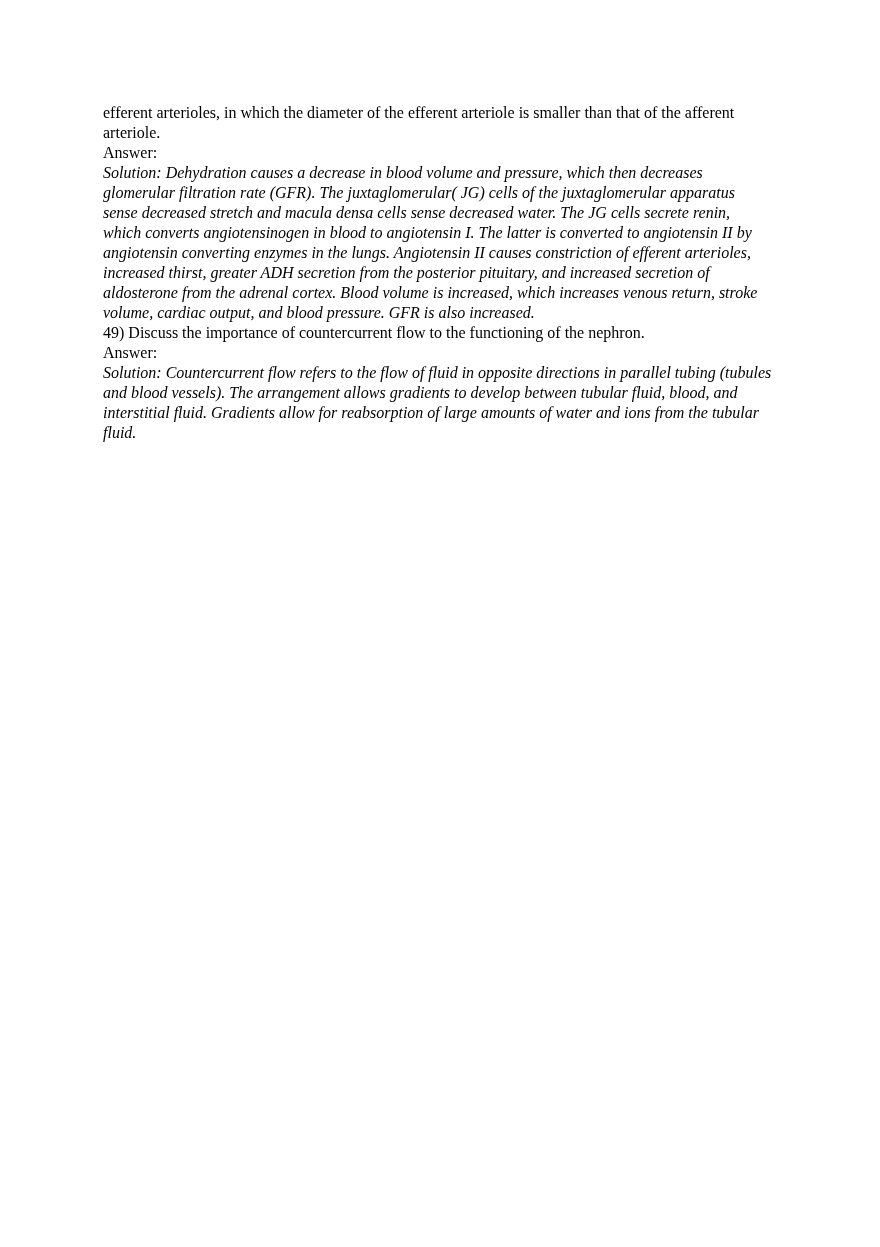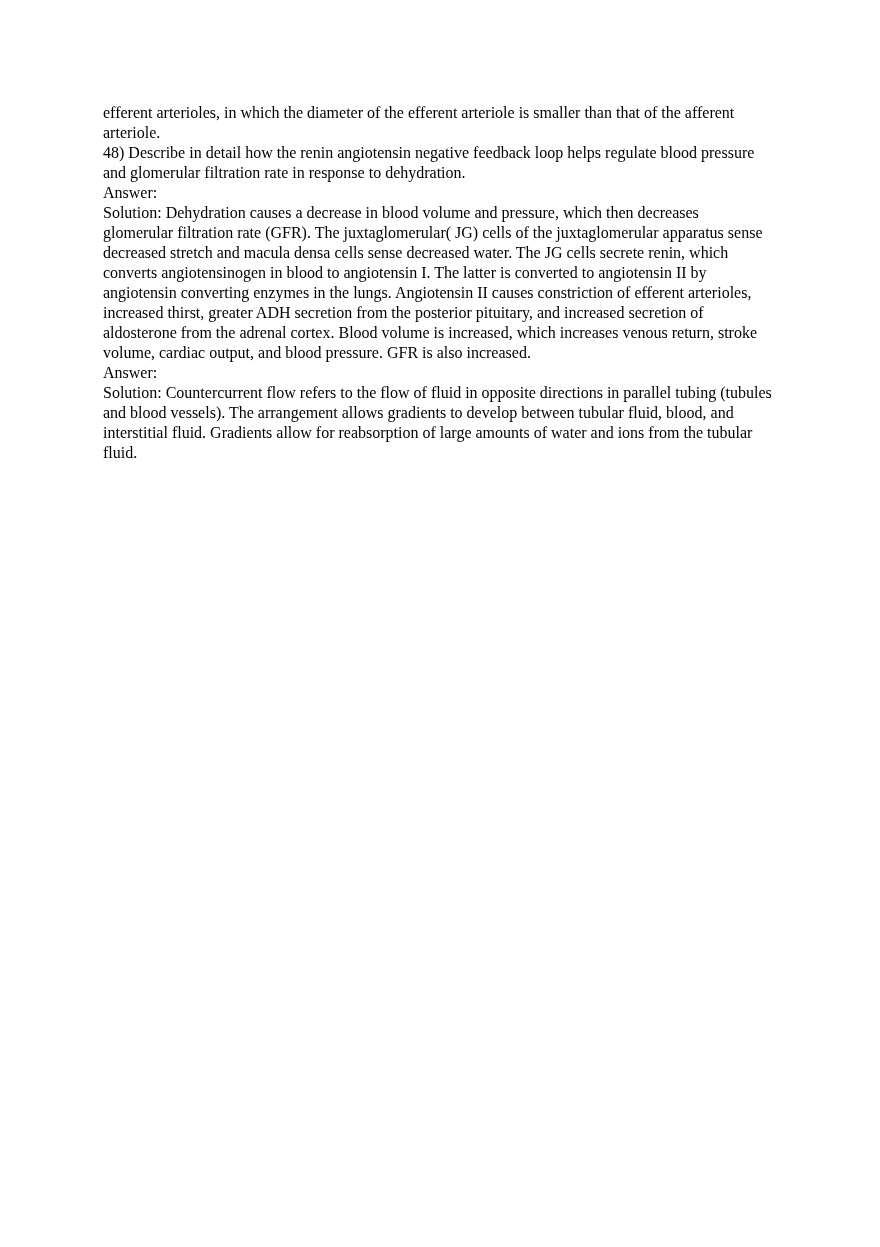--- a/index.html
+++ b/index.html
@@ -22,36 +22,36 @@
     background: #ffffff;
   }
   .doc p {
     margin: 0;
     font-size: 16px;
     line-height: 20px;
     text-align: left;
   }
   .gap-section { margin-top: 40px; }   
   .gap-answer  { margin-top: 20px; }   
-  .gap-solution{ margin-top: 44px; }   
+  .gap-solution{ margin-top: 44px; font-style: italic; }   
 </style>
 </head>
 <body>
 
 <div class="page">
   <div class="doc">
 
     <p>efferent arterioles, in which the diameter of the efferent arteriole is smaller than that of the afferent arteriole.</p>
 
-    <p class="gap-section">48) Describe in detail how the renin angiotensin negative feedback loop helps regulate blood pressure and glomerular filtration rate in response to dehydration.</p>
 
     <p class="gap-answer">Answer:</p>
 
     <p class="gap-solution">Solution: Dehydration causes a decrease in blood volume and pressure, which then decreases glomerular filtration rate (GFR). The juxtaglomerular( JG) cells of the juxtaglomerular apparatus sense decreased stretch and macula densa cells sense decreased water. The JG cells secrete renin, which converts angiotensinogen in blood to angiotensin I. The latter is converted to angiotensin II by angiotensin converting enzymes in the lungs. Angiotensin II causes constriction of efferent arterioles, increased thirst, greater ADH secretion from the posterior pituitary, and increased secretion of aldosterone from the adrenal cortex. Blood volume is increased, which increases venous return, stroke volume, cardiac output, and blood pressure. GFR is also increased.</p>
 
+    <p class="gap-section">49) Discuss the importance of countercurrent flow to the functioning of the nephron.</p>
 
     <p class="gap-answer">Answer:</p>
 
     <p class="gap-solution">Solution: Countercurrent flow refers to the flow of fluid in opposite directions in parallel tubing (tubules and blood vessels). The arrangement allows gradients to develop between tubular fluid, blood, and interstitial fluid. Gradients allow for reabsorption of large amounts of water and ions from the tubular fluid.</p>
 
 
   </div>
 </div>
 
 </body></html>

